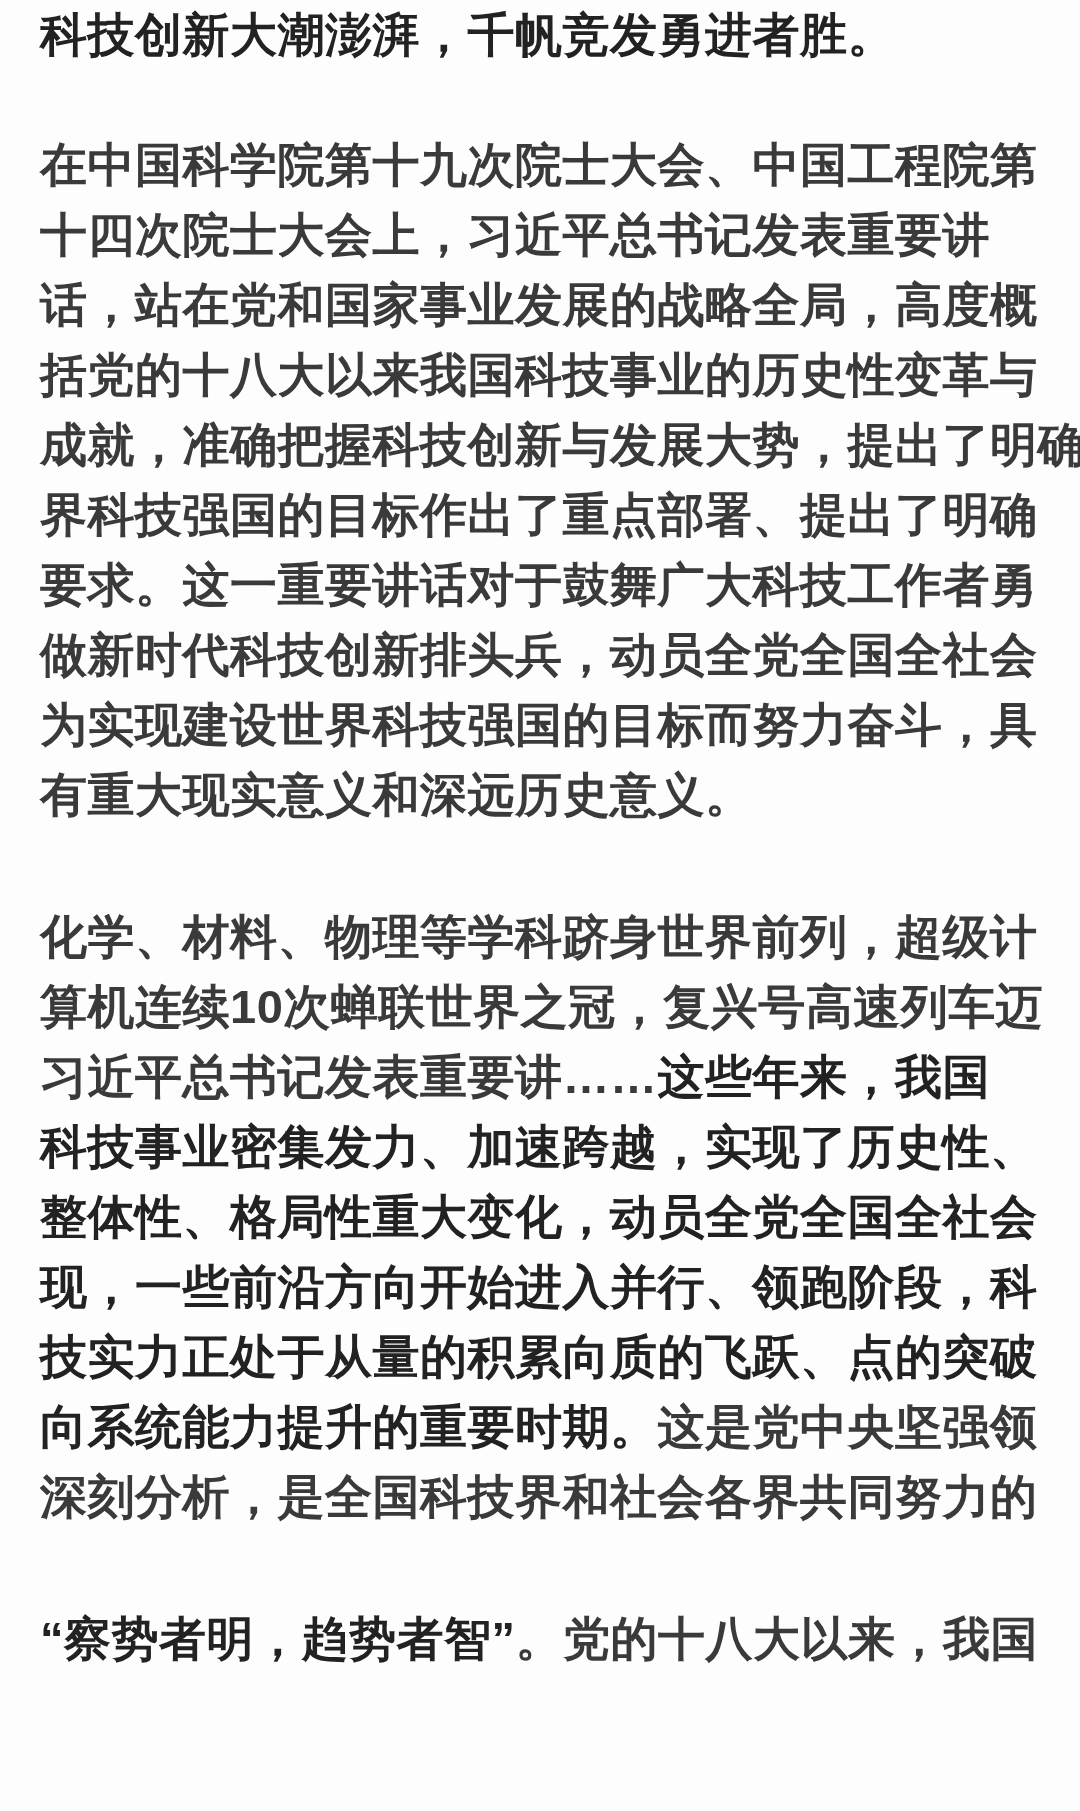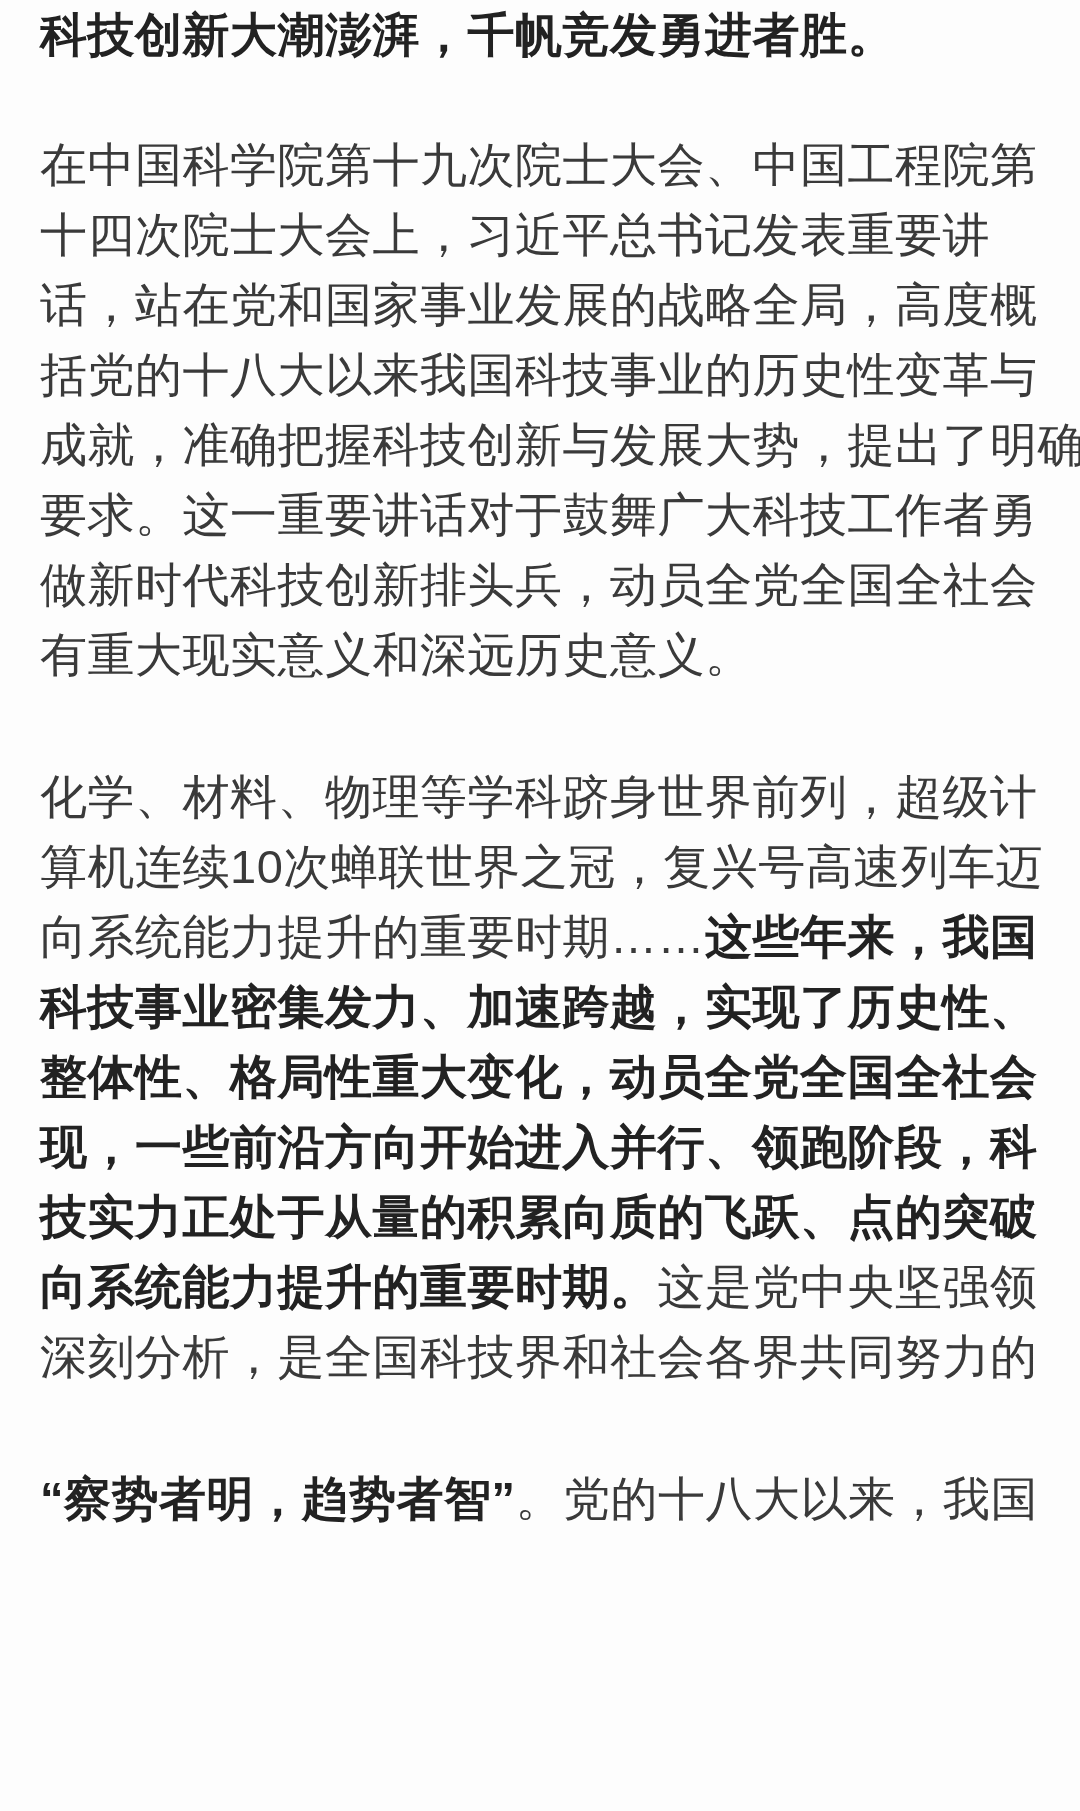--- a/index.html
+++ b/index.html
@@ -31,44 +31,46 @@
   }
   .text-line {
     display: block;
     white-space: nowrap;
   }
   .run-bold {
     font-weight: 700;
     color: #222222;
   }
   .run-normal {
-    font-weight: 400;
+    font-weight: 700;
   }
 </style>
 </head>
 <body>
 
 <div class="article" id="article-root">
     <div class="para lead">
       <span class="text-line"><span class="run-bold">科技创新大潮澎湃，千帆竞发勇进者胜。</span></span>
     </div>
     <div class="para">
       <span class="text-line"><span class="run-normal">在中国科学院第十九次院士大会、中国工程院第</span></span>
       <span class="text-line"><span class="run-normal">十四次院士大会上，习近平总书记发表重要讲</span></span>
       <span class="text-line"><span class="run-normal">话，站在党和国家事业发展的战略全局，高度概</span></span>
       <span class="text-line"><span class="run-normal">括党的十八大以来我国科技事业的历史性变革与</span></span>
       <span class="text-line"><span class="run-normal">成就，准确把握科技创新与发展大势，提出了明确</span></span>
+      <span class="text-line"><span class="run-normal">界科技强国的目标作出了重点部署、提出了明确</span></span>
       <span class="text-line"><span class="run-normal">要求。这一重要讲话对于鼓舞广大科技工作者勇</span></span>
       <span class="text-line"><span class="run-normal">做新时代科技创新排头兵，动员全党全国全社会</span></span>
+      <span class="text-line"><span class="run-normal">为实现建设世界科技强国的目标而努力奋斗，具</span></span>
       <span class="text-line"><span class="run-normal">有重大现实意义和深远历史意义。</span></span>
     </div>
     <div class="para">
       <span class="text-line"><span class="run-normal">化学、材料、物理等学科跻身世界前列，超级计</span></span>
       <span class="text-line"><span class="run-normal">算机连续10次蝉联世界之冠，复兴号高速列车迈</span></span>
-      <span class="text-line"><span class="run-normal">向系统能力提升的重要时期……</span><span class="run-bold">这些年来，我国</span></span>
+      <span class="text-line"><span class="run-normal">习近平总书记发表重要讲……</span><span class="run-bold">这些年来，我国</span></span>
       <span class="text-line"><span class="run-bold">科技事业密集发力、加速跨越，实现了历史性、</span></span>
       <span class="text-line"><span class="run-bold">整体性、格局性重大变化，动员全党全国全社会</span></span>
       <span class="text-line"><span class="run-bold">现，一些前沿方向开始进入并行、领跑阶段，科</span></span>
       <span class="text-line"><span class="run-bold">技实力正处于从量的积累向质的飞跃、点的突破</span></span>
       <span class="text-line"><span class="run-bold">向系统能力提升的重要时期。</span><span class="run-normal">这是党中央坚强领</span></span>
       <span class="text-line"><span class="run-normal">深刻分析，是全国科技界和社会各界共同努力的</span></span>
     </div>
     <div class="para">
       <span class="text-line"><span class="run-bold">“察势者明，趋势者智”</span><span class="run-normal">。党的十八大以来，我国</span></span>
     </div>

